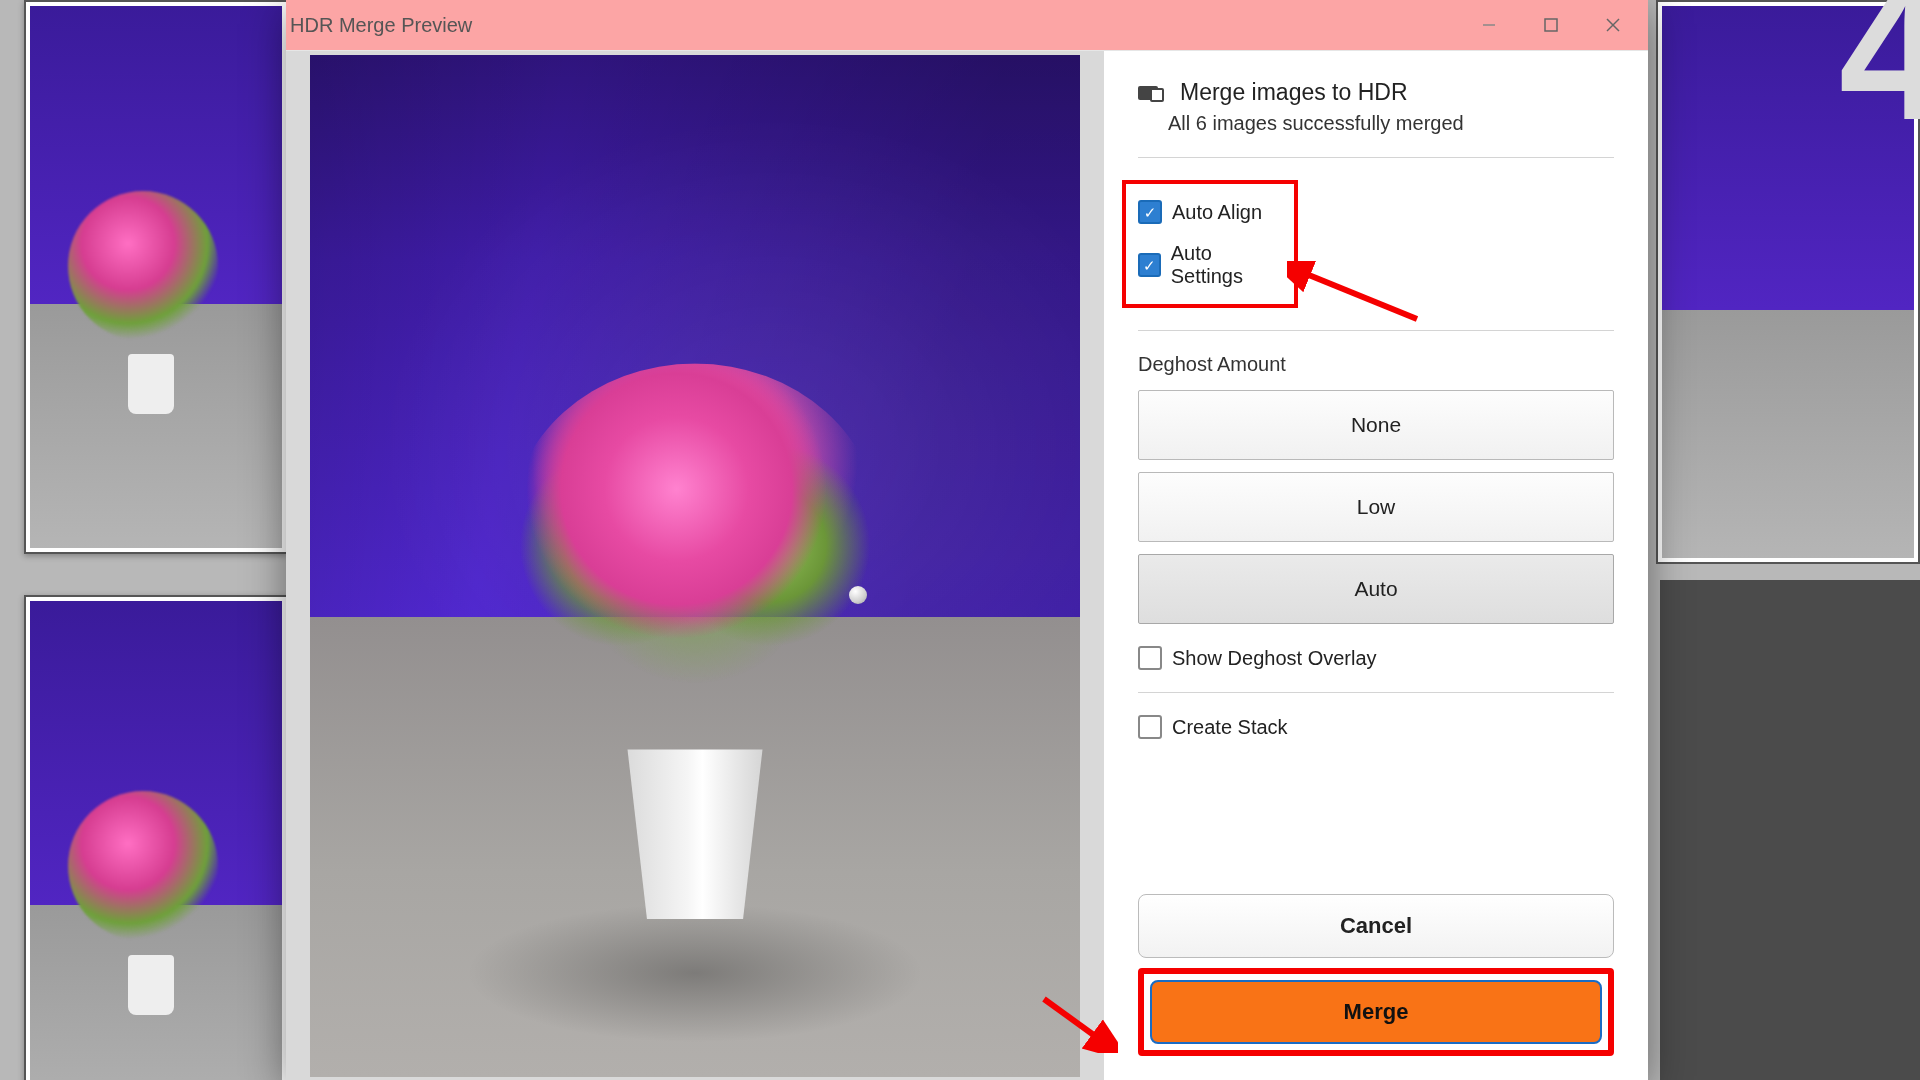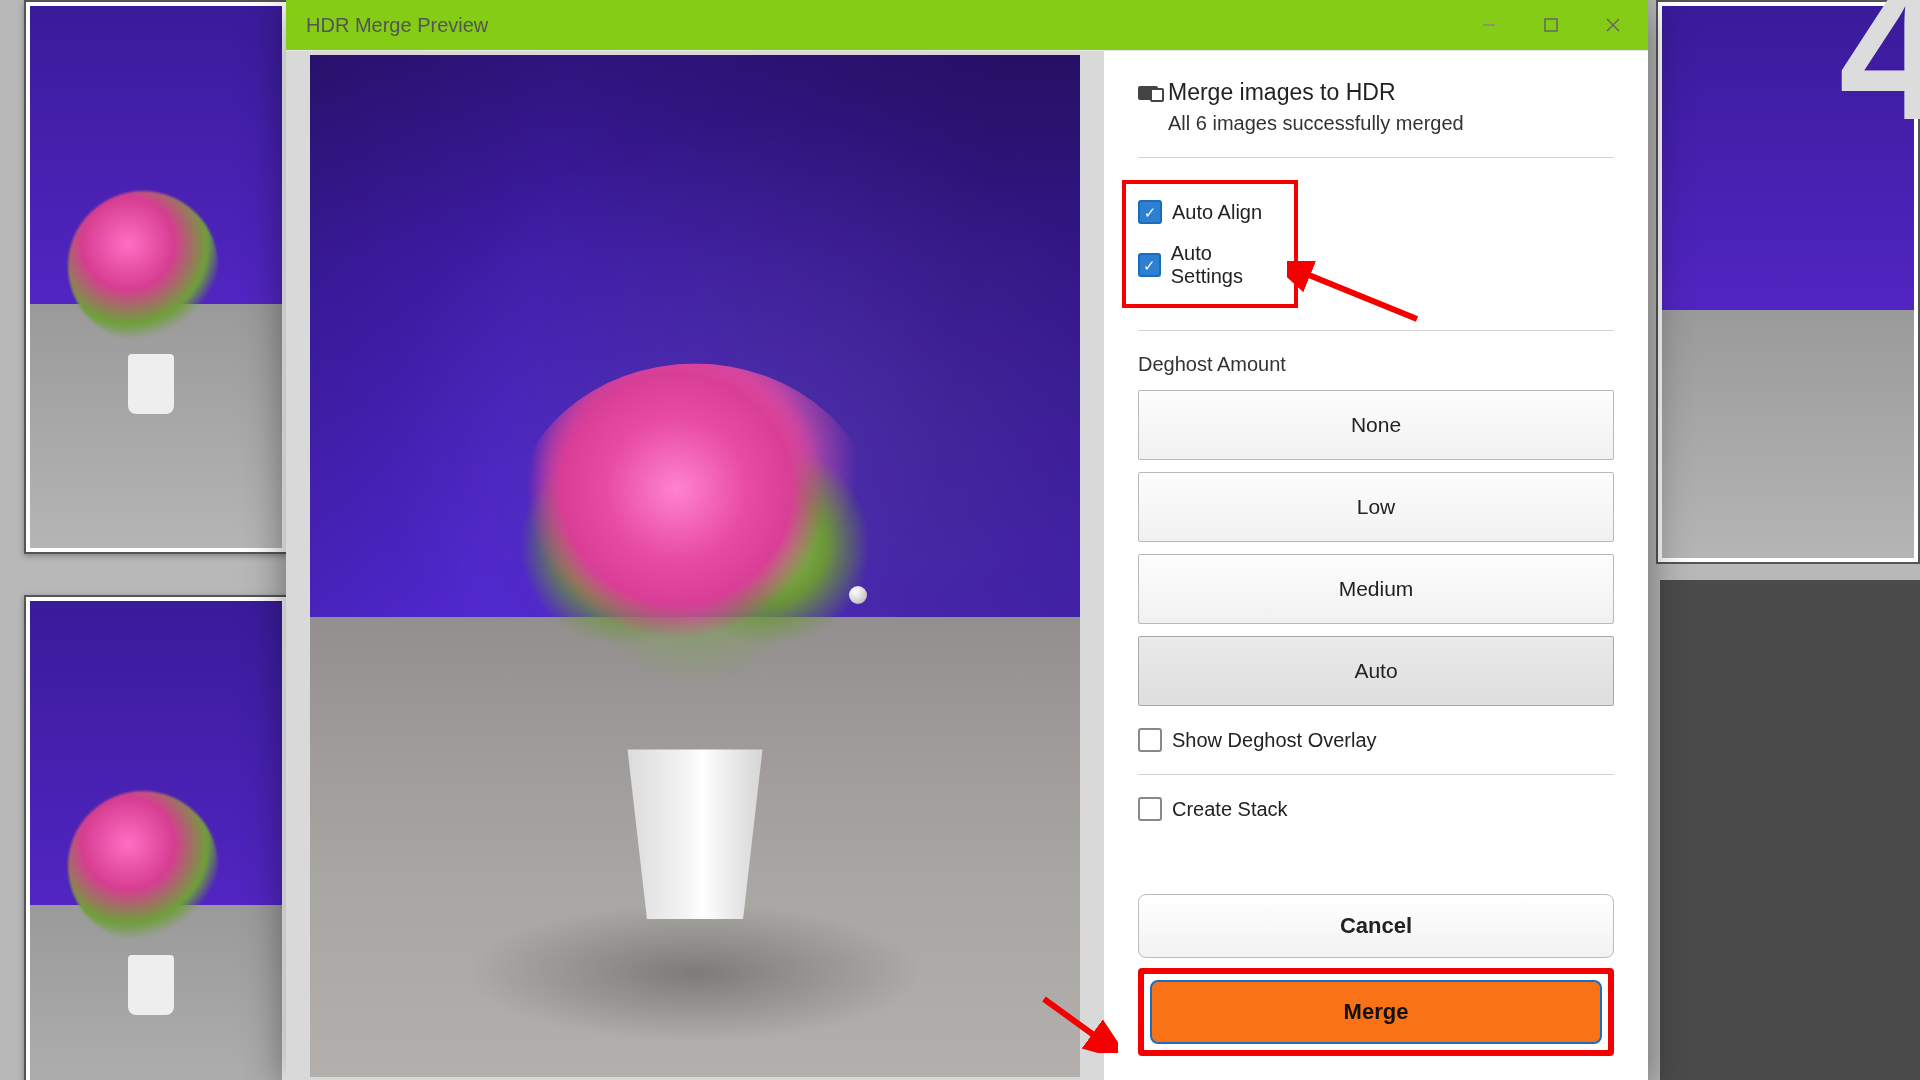--- a/index.html
+++ b/index.html
@@ -82,24 +82,24 @@
     top: 0;
     width: 1362px;
     height: 1080px;
     background: #f3f3f3;
     box-shadow: 0 10px 40px rgba(0,0,0,.45);
     display: flex;
     flex-direction: column;
   }
   .titlebar {
     height: 50px;
-    background: #84cc16;
-    display: flex;
-    align-items: center;
-    padding: 0 4px 0 20px;
+    background: #fca5a5;
+    display: flex;
+    align-items: center;
+    padding: 0 4px 0 4px;
     border-bottom: 1px solid #e6e6e6;
   }
   .titlebar-title {
     flex: 1;
     font-size: 20px;
     color: #555;
   }
   .titlebar-btn {
     width: 62px;
     height: 48px;
@@ -181,21 +181,21 @@
     display: flex;
     flex-direction: column;
     font-size: 20px;
     color: #222;
     position: relative;
   }
 
   .heading-row {
     display: flex;
     align-items: center;
-    gap: 10px;
+    gap: 22px;
     font-size: 23px;
     font-weight: 400;
   }
   .hdr-icon {
     width:20px; height:14px;
     background:#444;
     position:relative;
     border-radius:2px;
   }
   .hdr-icon::after{
@@ -398,21 +398,20 @@
           <line x1="130" y1="58" x2="12" y2="10" stroke="#f50000" stroke-width="6" marker-end="url(#ah1)"></line>
         </svg>
       </div>
 
       <hr class="sep">
 
       <div class="section-label">Deghost Amount</div>
 
       <button class="opt-btn">None</button>
       <button class="opt-btn">Low</button>
-      <button class="opt-btn">Medium</button>
       <button class="opt-btn selected">Auto</button>
 
       <div class="check-row" style="margin-top:10px;text-align:right;">
         <span class="chk unchecked">✓</span>
         <span>Show Deghost Overlay</span>
       </div>
 
       <hr class="sep">
 
       <div class="check-row">

